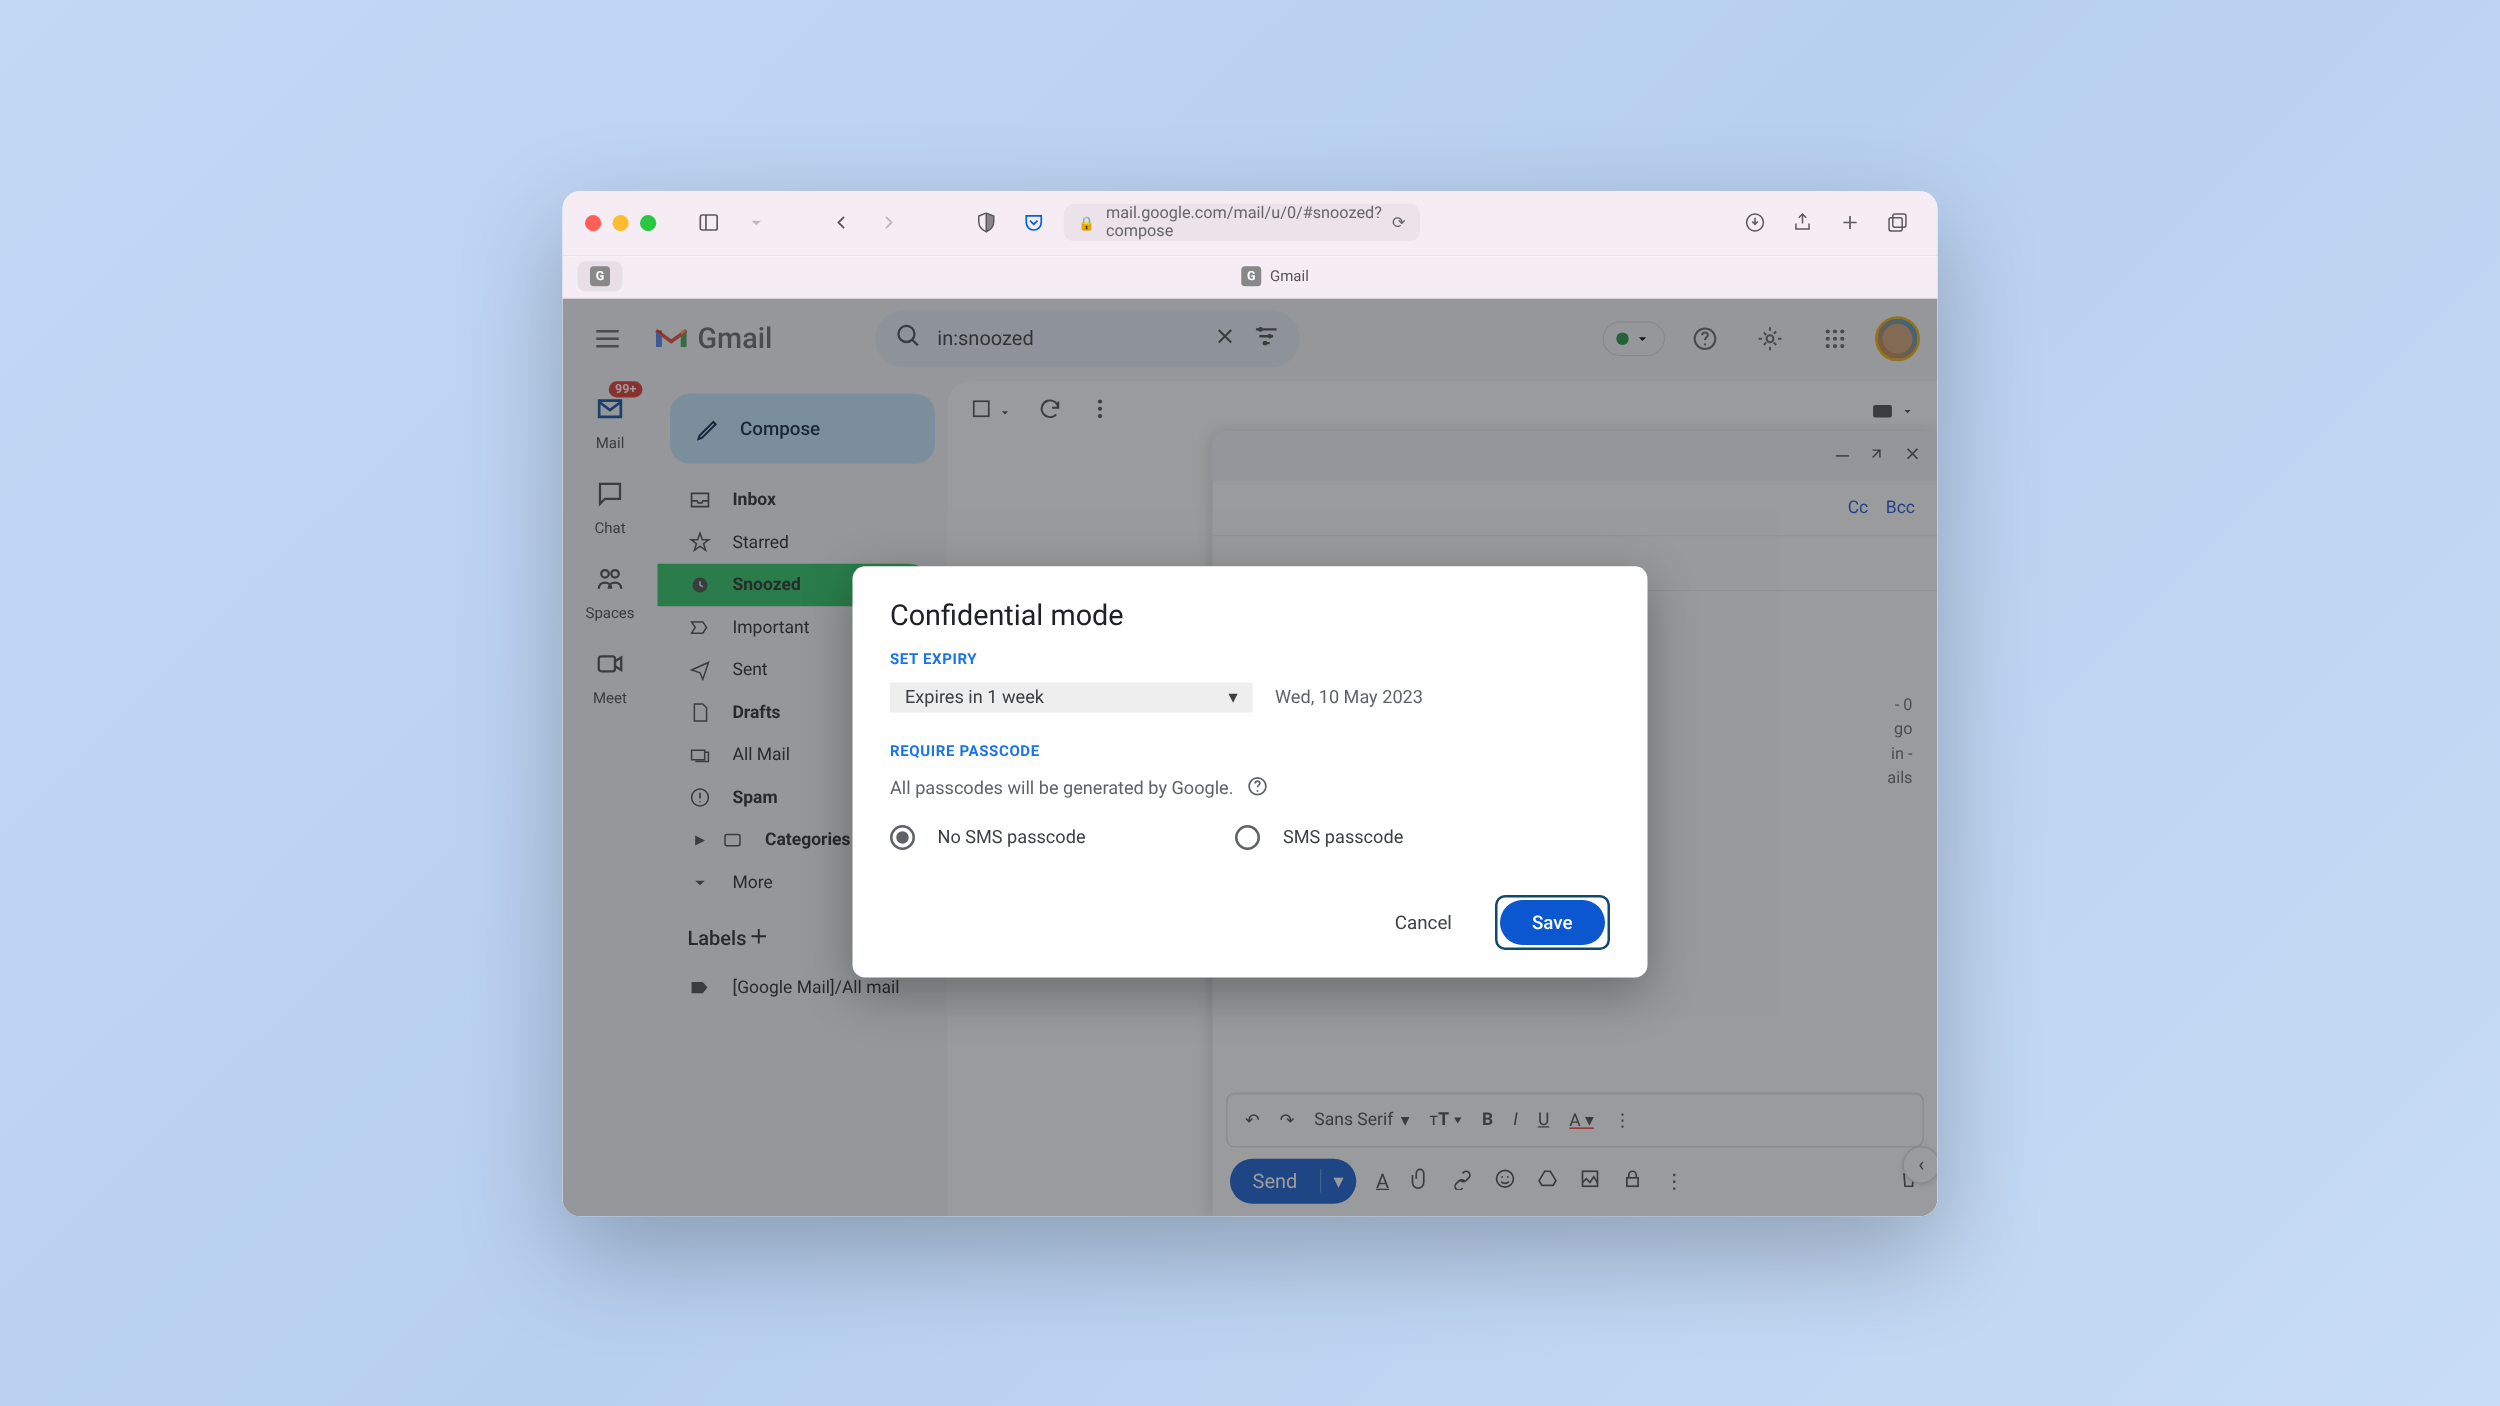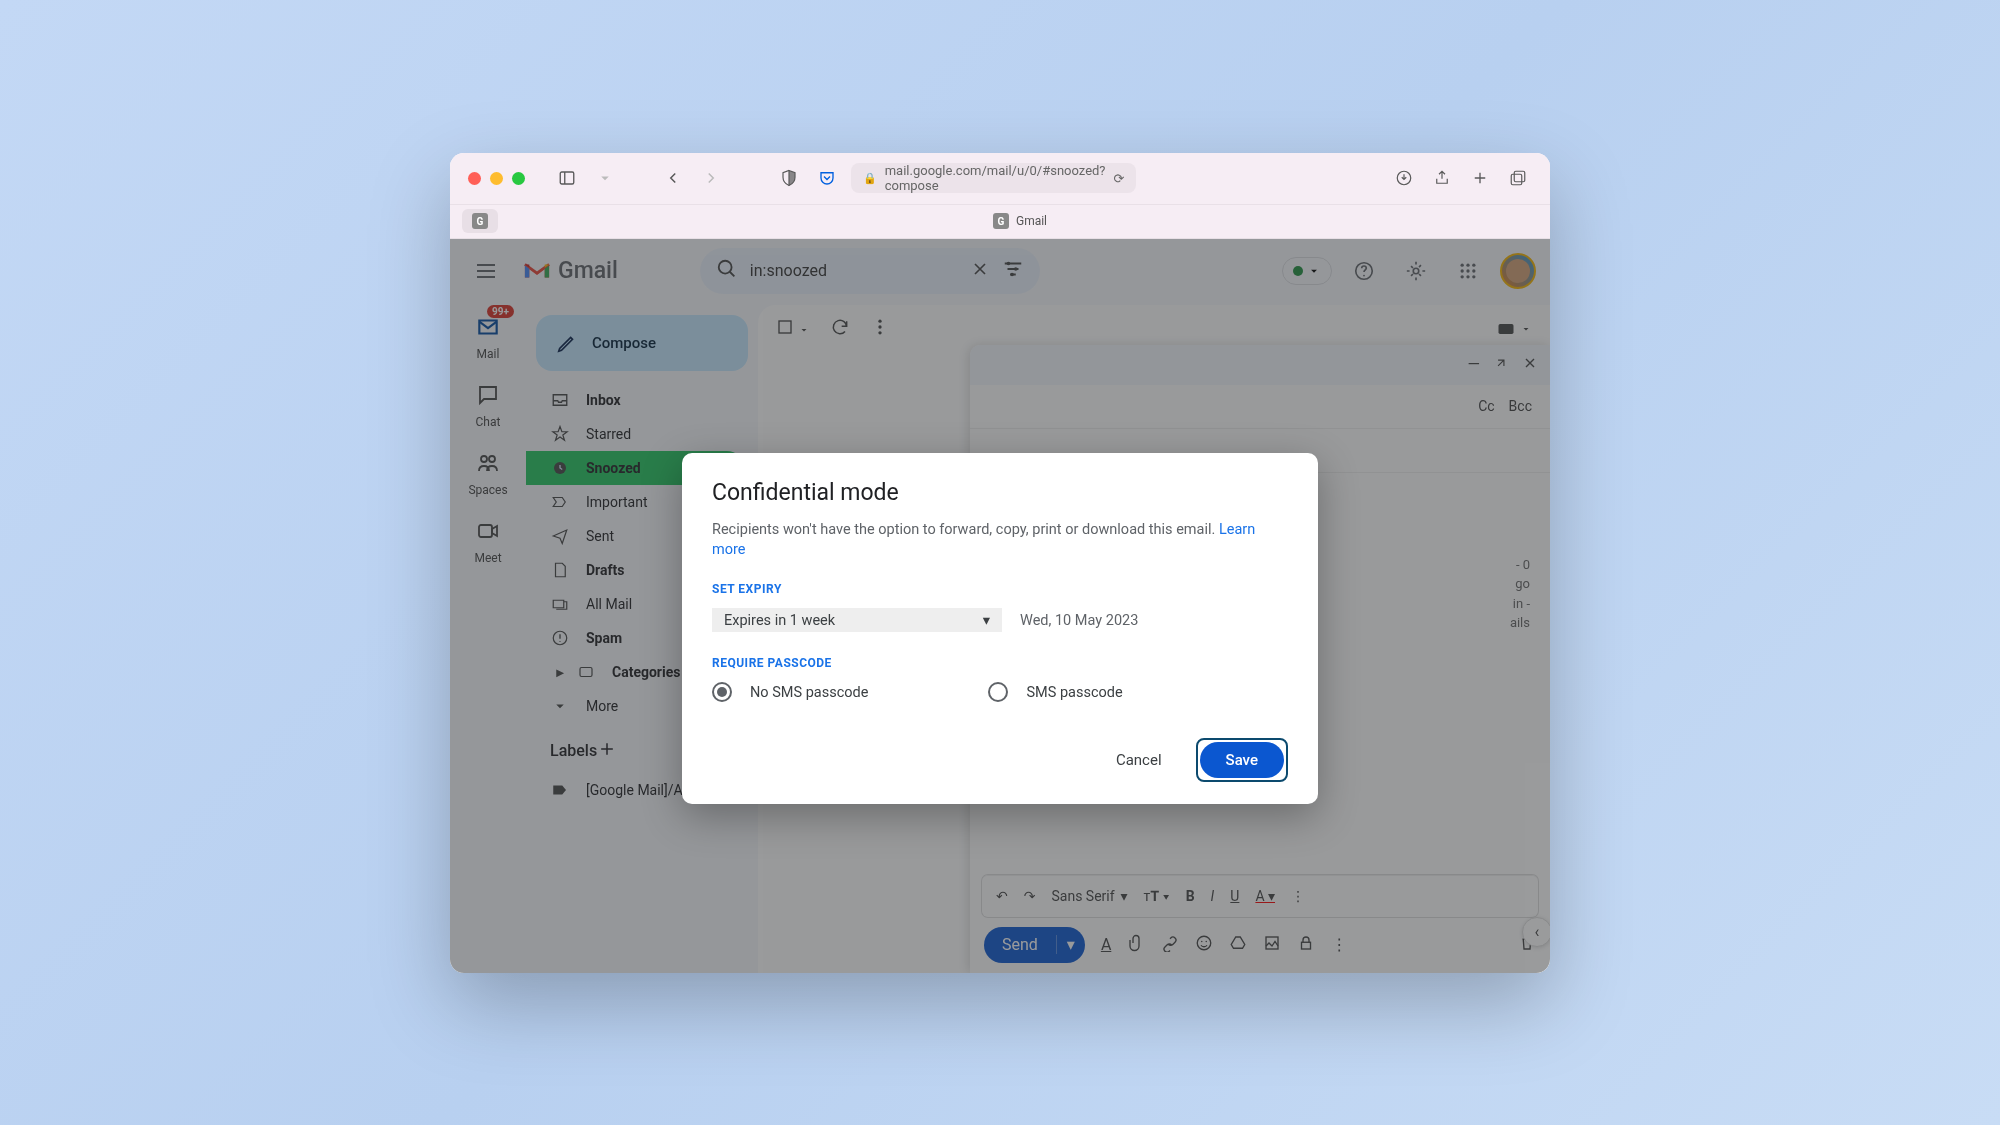--- a/index.html
+++ b/index.html
@@ -46,21 +46,21 @@
 .nav-item { height: 34px; display: flex; align-items: center; gap: 16px; padding: 0 10px 0 24px; border-radius: 0 18px 18px 0; font-size: 14px; color: #202124; margin-right: 14px; }
 .nav-item.bold { font-weight: 700; }
 .nav-item.active { background: #22c55e; }
 .nav-item .ni-ico { width: 20px; display: flex; justify-content: center; color: #444; }
 .labels-hdr { display: flex; align-items: center; padding: 16px 22px 10px 24px; font-size: 16px; font-weight: 500; color: #202124; }
 .main { flex: 1; background: #fff; border-radius: 18px 0 0 0; margin-top: 2px; position: relative; overflow: hidden; }
 .toolbar { height: 48px; display: flex; align-items: center; padding: 0 18px; gap: 20px; color: #444; }
 .toolbar .right { margin-left: auto; display: flex; align-items: center; gap: 6px; }
 .compose-panel { position: absolute; right: 0; top: 40px; bottom: 0; width: 580px; background: #fff; border-radius: 10px 0 0 0; box-shadow: -2px 0 12px rgba(0,0,0,0.15); display: flex; flex-direction: column; }
 .compose-hdr { height: 40px; background: #f2f6fc; border-radius: 10px 0 0 0; display: flex; align-items: center; justify-content: flex-end; padding: 0 12px; gap: 14px; color: #444; }
-.compose-row { height: 44px; border-bottom: 1px solid #eee; display: flex; align-items: center; justify-content: flex-end; padding: 0 18px; gap: 14px; color: #404040; font-size: 14px; }
+.compose-row { height: 44px; border-bottom: 1px solid #eee; display: flex; align-items: center; justify-content: flex-end; padding: 0 18px; gap: 14px; color: #1d4ed8; font-size: 14px; }
 .compose-body { flex: 1; }
 .format-bar { height: 42px; border-top: 1px solid #eee; display: flex; align-items: center; padding: 0 14px; gap: 16px; color: #444; font-size: 14px; border-radius: 6px; margin: 0 12px; box-shadow: 0 0 0 1px #ddd; }
 .send-bar { height: 56px; display: flex; align-items: center; padding: 0 14px; gap: 16px; color: #444; }
 .send-btn { height: 36px; background: #0b57d0; color: #fff; border-radius: 20px; display: flex; align-items: center; }
 .send-btn .lbl { padding: 0 18px; }
 .send-btn .drop { padding: 0 10px; border-left: 1px solid rgba(255,255,255,0.3); }
 .floating-chevron { position: absolute; right: -2px; bottom: 26px; width: 30px; height: 30px; background: #fff; border: 1px solid #ddd; border-radius: 50%; display: flex; align-items: center; justify-content: center; color: #444; box-shadow: 0 1px 4px rgba(0,0,0,0.15); }
 .snippet { position: absolute; right: 20px; top: 210px; width: 40px; color: #666; font-size: 13px; text-align: right; line-height: 1.5; }
 .dialog { position: absolute; left: 232px; top: 214px; width: 636px; background: #fff; border-radius: 10px; box-shadow: 0 12px 40px rgba(0,0,0,0.3); padding: 26px 30px 22px 30px; z-index: 100; }
 .dialog h2 { font-size: 23px; font-weight: 400; color: #202124; margin-bottom: 14px; }
@@ -489,32 +489,37 @@
           </div>
         </div>
         <div class="floating-chevron">‹</div>
       </div>
     </div>
 
     <div style="position:absolute;inset:0;top:0;background:rgba(32,33,36,0.45);pointer-events:none"></div>
 
     <div class="dialog">
       <h2>Confidential mode</h2>
-      <p class="desc">
-        <span>Recipients won't have the option to forward, copy, print or download this email. </span><a href="#">Learn more</a>
-      </p>
       <div class="section-label">SET EXPIRY</div>
       <div class="expiry-row">
         <div class="select-box">
           <span>Expires in 1 week</span>
           <span>▾</span>
         </div>
         <div class="expiry-date">Wed, 10 May 2023</div>
       </div>
       <div class="section-label">REQUIRE PASSCODE</div>
+      <div class="passcode-note">
+        <span>All passcodes will be generated by Google.</span>
+        <span><svg viewBox="0 0 24 24" width="18" height="18">
+              <circle cx="12" cy="12" r="9" fill="none" stroke="#5f6368" stroke-width="1.8"></circle>
+              <path d="M9.5 9a2.5 2.5 0 115 0c0 1.5-2.5 2-2.5 4" fill="none" stroke="#5f6368" stroke-width="1.8"></path>
+              <circle cx="12" cy="17" r="1" fill="#5f6368"></circle>
+            </svg></span>
+      </div>
       <div class="radio-row">
         <label class="radio-opt">
           <span class="radio checked"></span>
           <span>No SMS passcode</span>
         </label>
         <label class="radio-opt">
           <span class="radio"></span>
           <span>SMS passcode</span>
         </label>
       </div>

